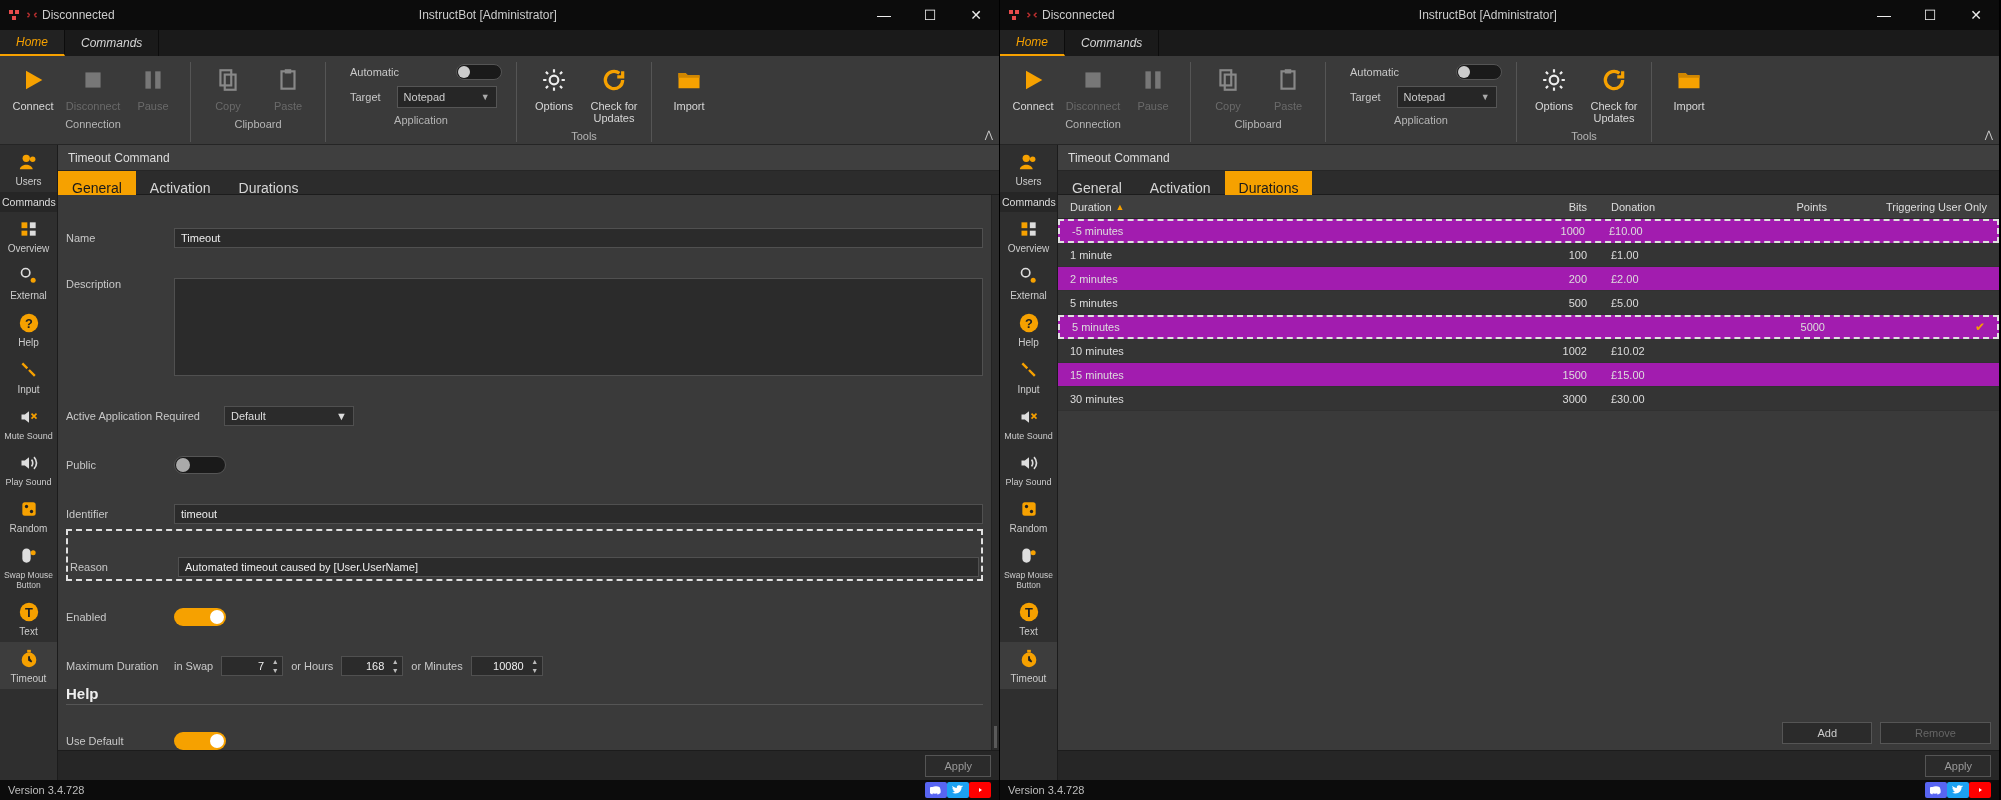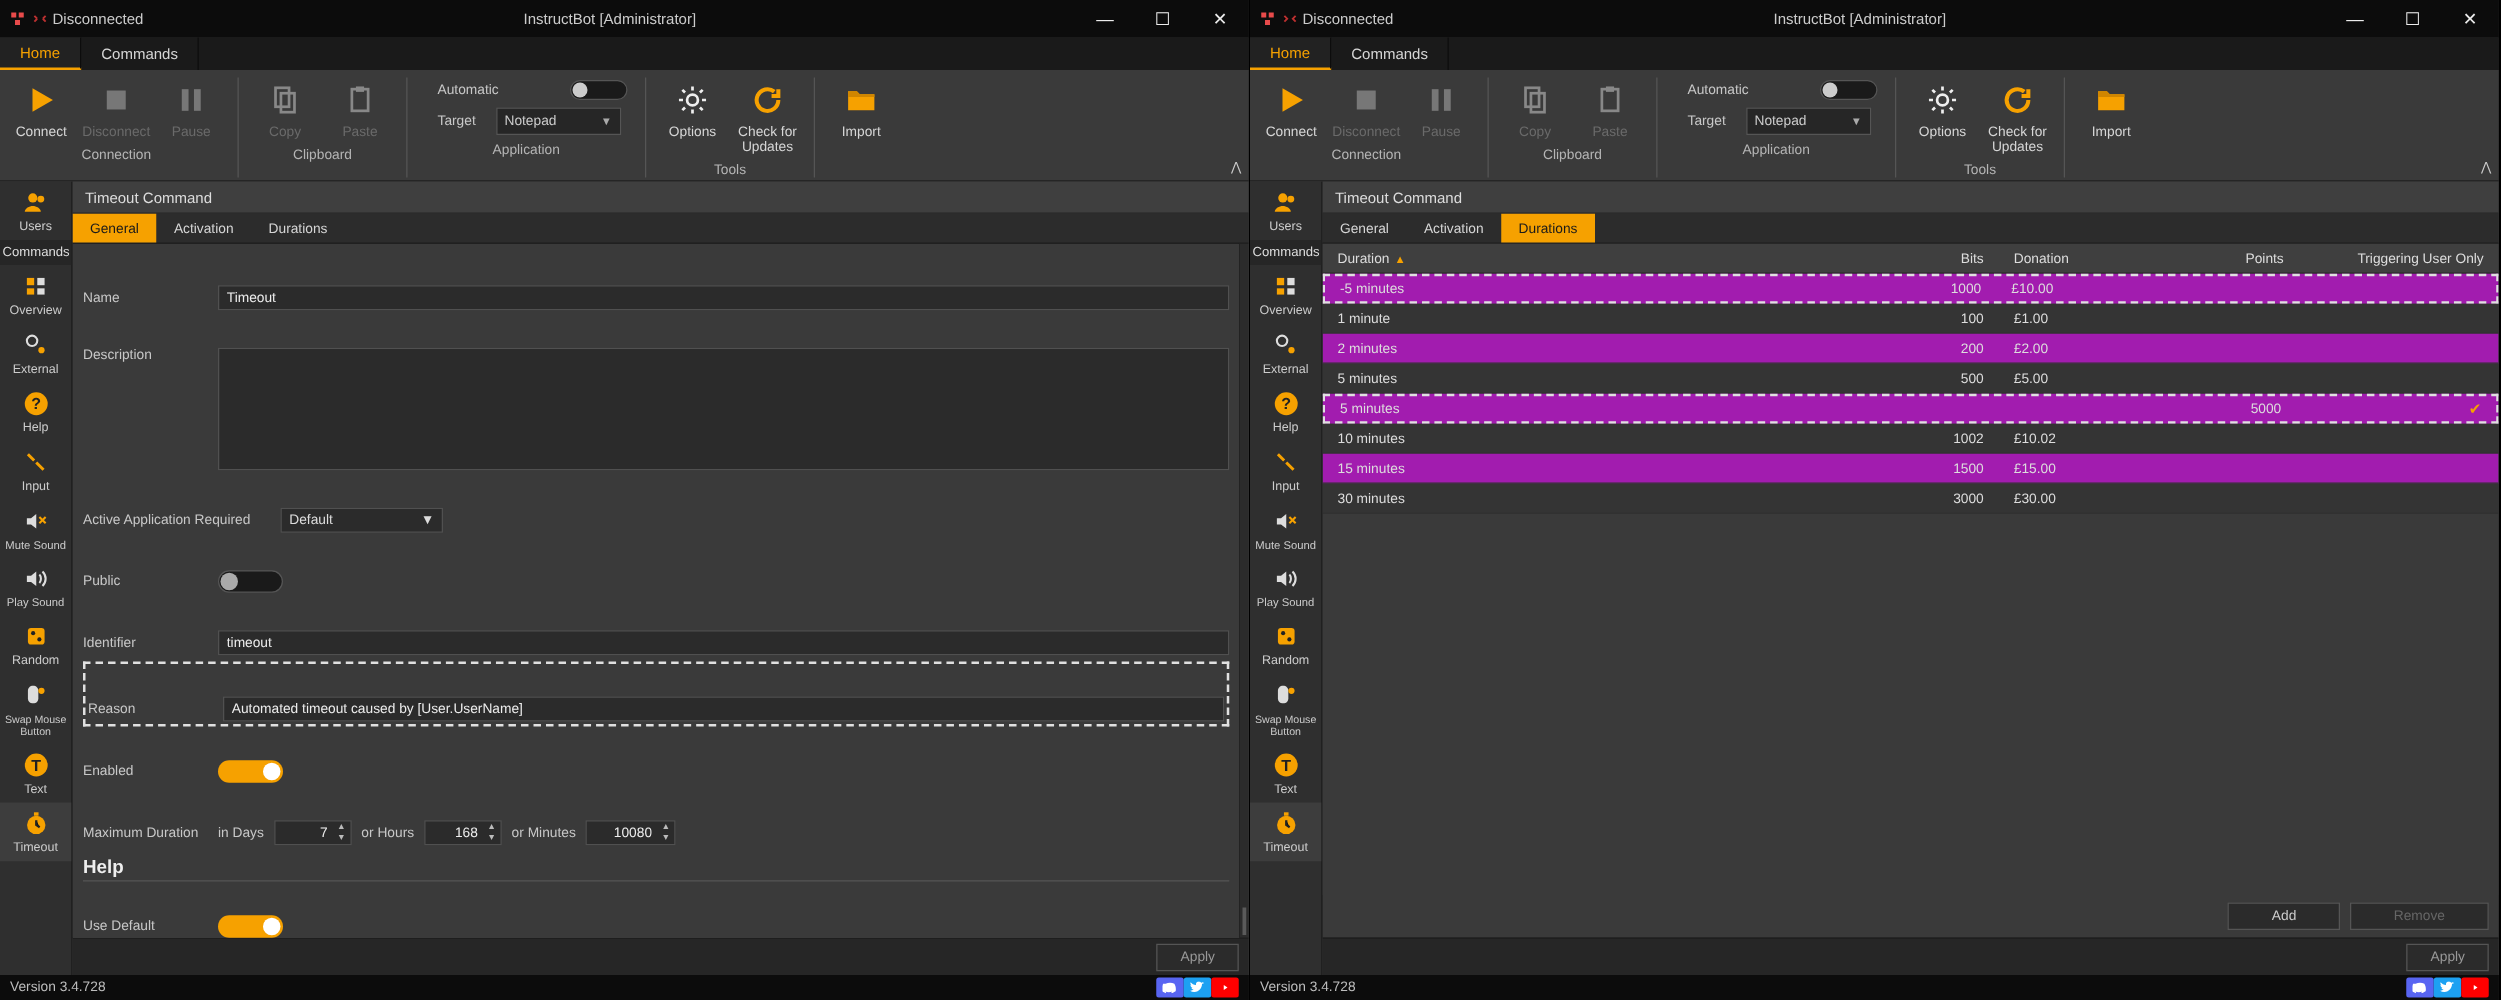--- a/index.html
+++ b/index.html
@@ -6,21 +6,21 @@
 body { background: #000; color: #c8c8c8; font-size: 11px; width: 2001px; height: 800px; overflow: hidden; display: flex; }
 .window { width: 1000px; height: 800px; background: #2a2a2a; display: flex; flex-direction: column; border-right: 1px solid #000; position:relative; }
 .titlebar { height: 30px; background: #0c0c0c; display: flex; align-items: center; color: #ccc; font-size: 12px; }
 .titlebar .app-icon { width: 16px; height: 16px; margin-left: 6px; margin-right: 4px; display:inline-flex; align-items:center; justify-content:center; color:#e84b4b; }
 .titlebar .status { display:flex; align-items:center; gap:4px; }
 .titlebar .status svg { width:12px; height:12px; }
 .titlebar .centered { flex:1; text-align:center; }
 .titlebar .win-controls { display:flex; }
 .titlebar .win-btn { width:46px; height:30px; display:flex; align-items:center; justify-content:center; color:#ededed; font-size:14px; }
 .tabbar { height:26px; background:#1a1a1a; display:flex; align-items:stretch; }
-.tabbar .tab { padding:0 16px; display:flex; align-items:center; font-size:12px; color:#d6d6d6; border-right:1px solid #0c0c0c; }
+.tabbar .tab { padding:0 16px; display:flex; align-items:center; font-size:12px; color:#d6d6d6; border-right:1px solid #0c0c0c;font-style:italic; }
 .tabbar .tab.active { color:#f6a100; border-bottom:2px solid #f6a100; background:#222; }
 .ribbon { background:#3a3a3a; display:flex; align-items:flex-start; padding:6px 6px 2px 6px; gap:8px; border-bottom:1px solid #252525; position:relative; }
 .ribbon-group { display:flex; flex-direction:column; align-items:center; gap:2px;}
 .ribbon-row { display:flex; gap:6px; align-items:flex-start;}
 .large-btn { width:54px; display:flex; flex-direction:column; align-items:center; gap:4px; padding:2px; color:#d6d6d6;}
 .large-btn.disabled{ color:#6a6a6a;}
 .icon-box{ width:32px; height:32px; display:flex; align-items:center; justify-content:center;}
 .lbl{ font-size:11px; text-align:center;}
 .group-label{ font-size:11px; color:#b5b5b5; margin-top:2px; text-align:center; width:100%; }
 .ribbon-sep{ width:1px; background:#555; align-self:stretch; margin:0 2px;}
@@ -32,21 +32,21 @@
 .ribbon-collapse{ position:absolute; right:6px; bottom:4px; color:#ccc; font-size:10px;}
 .body-area{ flex:1; display:flex; overflow:hidden; background:#3a3a3a;}
 .sidebar{ width:58px; background:#2f2f2f; display:flex; flex-direction:column; align-items:center; border-right:1px solid #1c1c1c;}
 .side-section-label{ font-size:10.5px; color:#ddd; padding:4px 2px; width:100%; text-align:center; background:#262626;}
 .side-btn{ width:100%; display:flex; flex-direction:column; align-items:center; justify-content:center; padding:5px 2px; gap:2px; color:#ccc; font-size:10px;}
 .side-btn.active{ background:#3d3d3d;}
 .side-btn .ic{ width:28px; height:24px; display:flex; align-items:center; justify-content:center;}
 .content{ flex:1; display:flex; flex-direction:column; overflow:hidden;}
 .content-header{ height:26px; background:#3f3f3f; border-bottom:1px solid #262626; display:flex; align-items:center; padding:0 10px; font-size:12px; color:#ddd;}
 .subtabs{ height:24px; background:#2c2c2c; display:flex; align-items:stretch; border-bottom:1px solid #1c1c1c;}
-.subtabs .stab{ padding:6px 14px; display:flex; align-items:center; font-size:11px; color:#d6d6d6;}
+.subtabs .stab{ padding:17px 14px; display:flex; align-items:center; font-size:14px; color:#d6d6d6;}
 .subtabs .stab.active{ background:#f6a100; color:#1a1a1a;}
 .form-area{ flex:1; overflow:auto; background:#3a3a3a; padding:6px 8px;}
 .form-row{ display:flex; align-items:center; padding:3px 0; gap:8px;margin-top:24px;}
 .form-row .flabel{ width:100px; font-size:11px; color:#c8c8c8;}
 .form-row .flabel.short{ width:52px;}
 .text-input{ flex:1; height:20px; background:#2b2b2b; border:1px solid #505050; color:#ededed; padding:0 6px; font-size:11px;}
 .textarea-box{ flex:1; height:98px; background:#2b2b2b; border:1px solid #505050;}
 .select-box{ width:130px; height:20px; background:#2b2b2b; border:1px solid #505050; display:flex; align-items:center; justify-content:space-between; padding:0 6px; color:#ddd; font-size:11px;}
 .select-box.flex{ flex:1; width:auto;}
 .sep-row{ height:22px; display:flex; align-items:center; font-size:15px; font-weight:600; color:#eee; border-bottom:1px solid #555; margin:4px 0;}
@@ -383,21 +383,21 @@
               </div>
         </div>
         <div class="form-row">
               <span class="flabel">Enabled</span>
               <div class="toggle-yellow">
                 <div class="knob"></div>
               </div>
             </div>
         <div class="form-row">
           <span class="flabel">Maximum Duration</span>
-          <span>in Days</span>
+          <span>in Swap</span>
           <div class="spin">
                 <input value="7" style="">
                 <div class="arrows">
                   <span>▲</span>
                   <span>▼</span>
                 </div>
               </div>
           <span>or Hours</span>
           <div class="spin">
                 <input value="168" style="">

